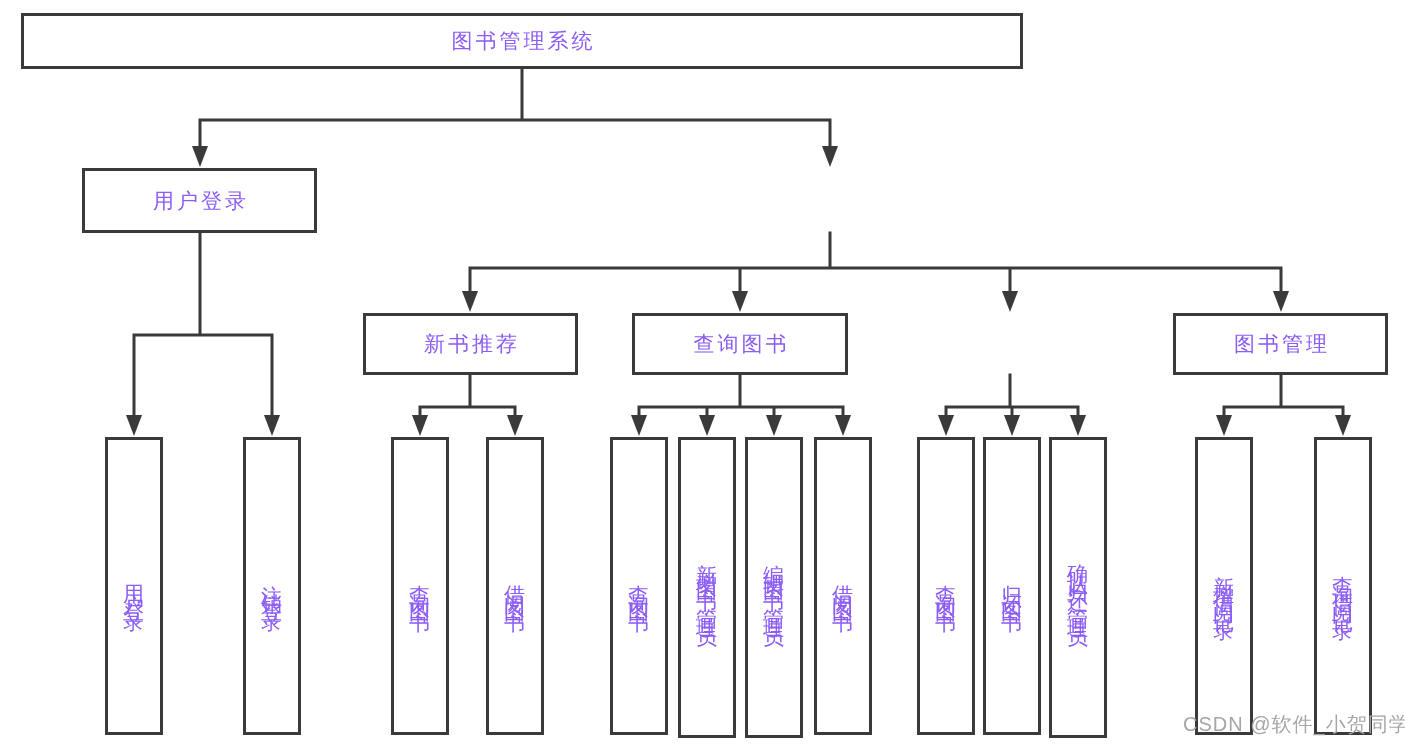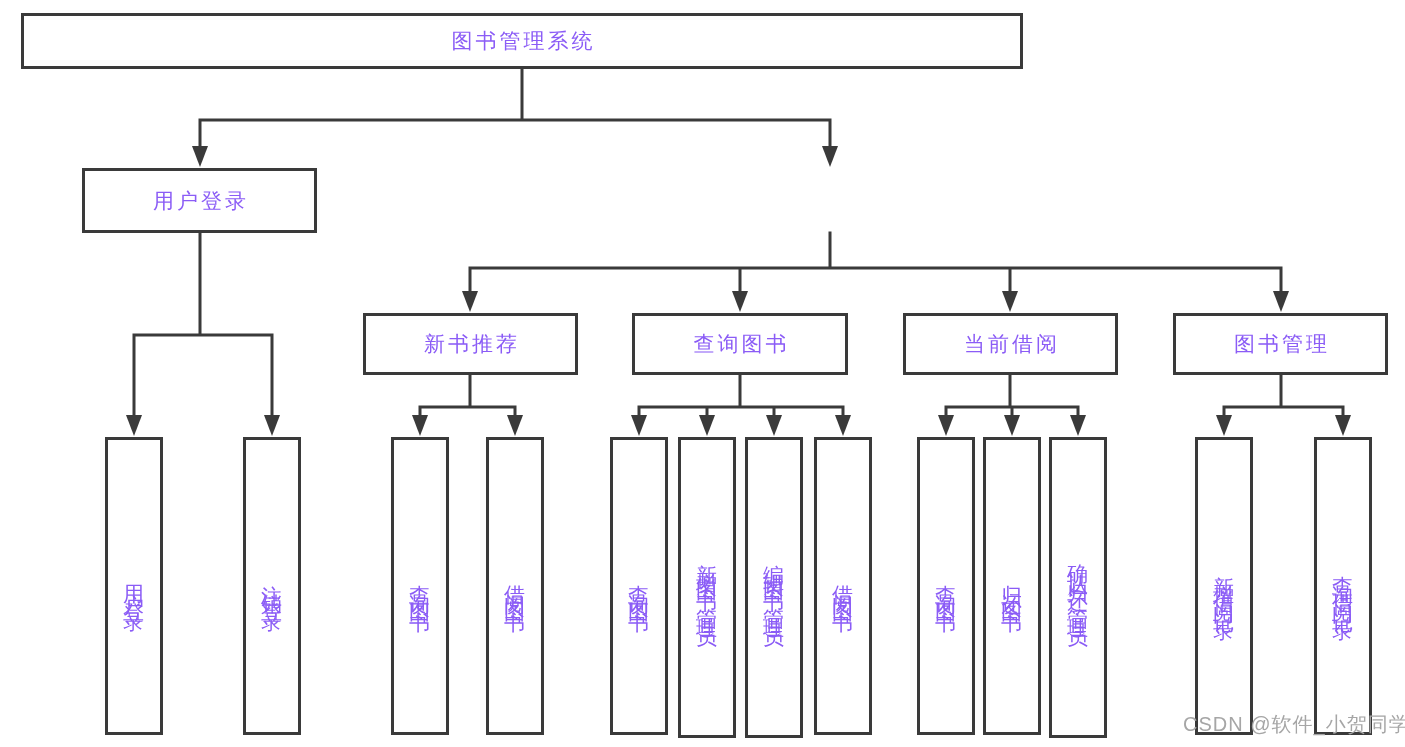--- a/index.html
+++ b/index.html
@@ -100,21 +100,20 @@
       <polygon points="1335,415 1351,415 1343,436"></polygon>
     </g>
   </svg>
 
   <div class="box hbox" style="left:21px; top:13px; width:1002px; height:56px;">图书管理系统</div>
 
   <div class="box hbox" style="left:82px; top:168px; width:235px; height:65px;">用户登录</div>
 
   <div class="box hbox" style="left:363px; top:313px; width:215px; height:62px;">新书推荐</div>
   <div class="box hbox" style="left:632px; top:313px; width:216px; height:62px;">查询图书</div>
-  <div class="box hbox" style="left:903px; top:313px; width:215px; height:62px;">当前借阅</div>
   <div class="box hbox" style="left:1173px; top:313px; width:215px; height:62px;">图书管理</div>
 
   <div class="box vbox" style="left:105px; top:437px; width:58px; height:298px;">用户登录</div>
   <div class="box vbox" style="left:243px; top:437px; width:58px; height:298px;">注销登录</div>
 
   <div class="box vbox" style="left:391px; top:437px; width:58px; height:298px;">查询图书</div>
   <div class="box vbox" style="left:486px; top:437px; width:58px; height:298px;">借阅图书</div>
 
   <div class="box vbox" style="left:610px; top:437px; width:58px; height:298px;">查询图书</div>
   <div class="box vbox" style="left:678px; top:437px; width:58px; height:301px;">新增图书（管理员）</div>

